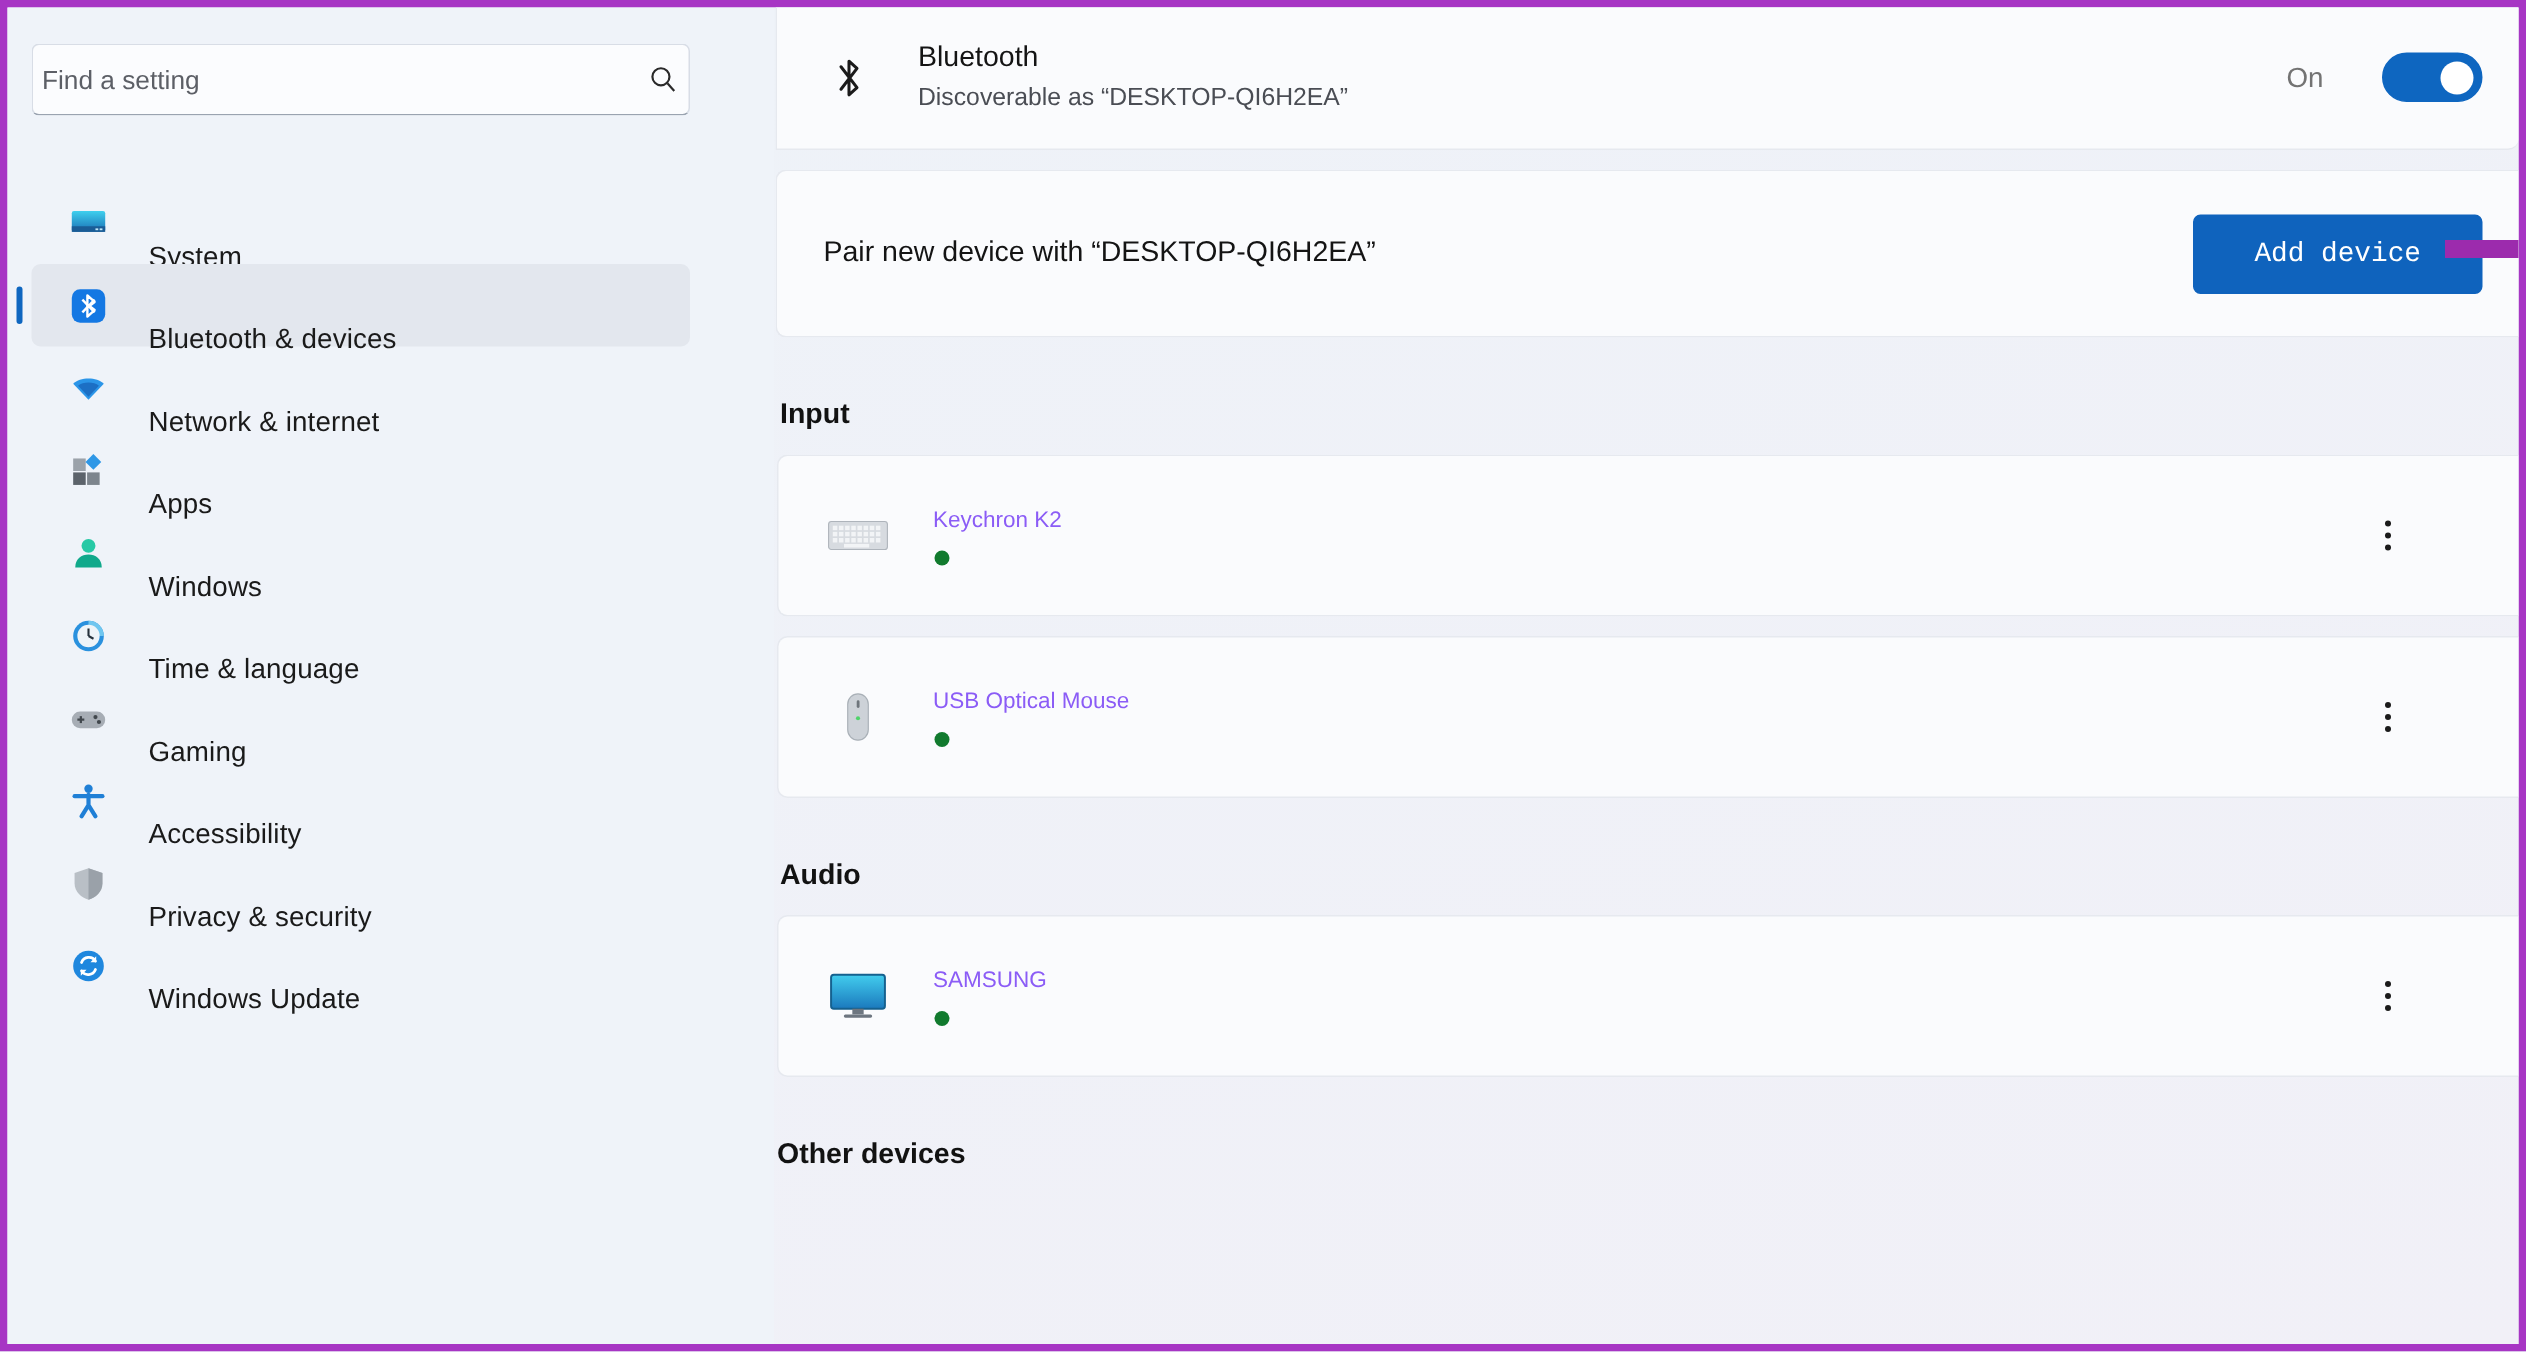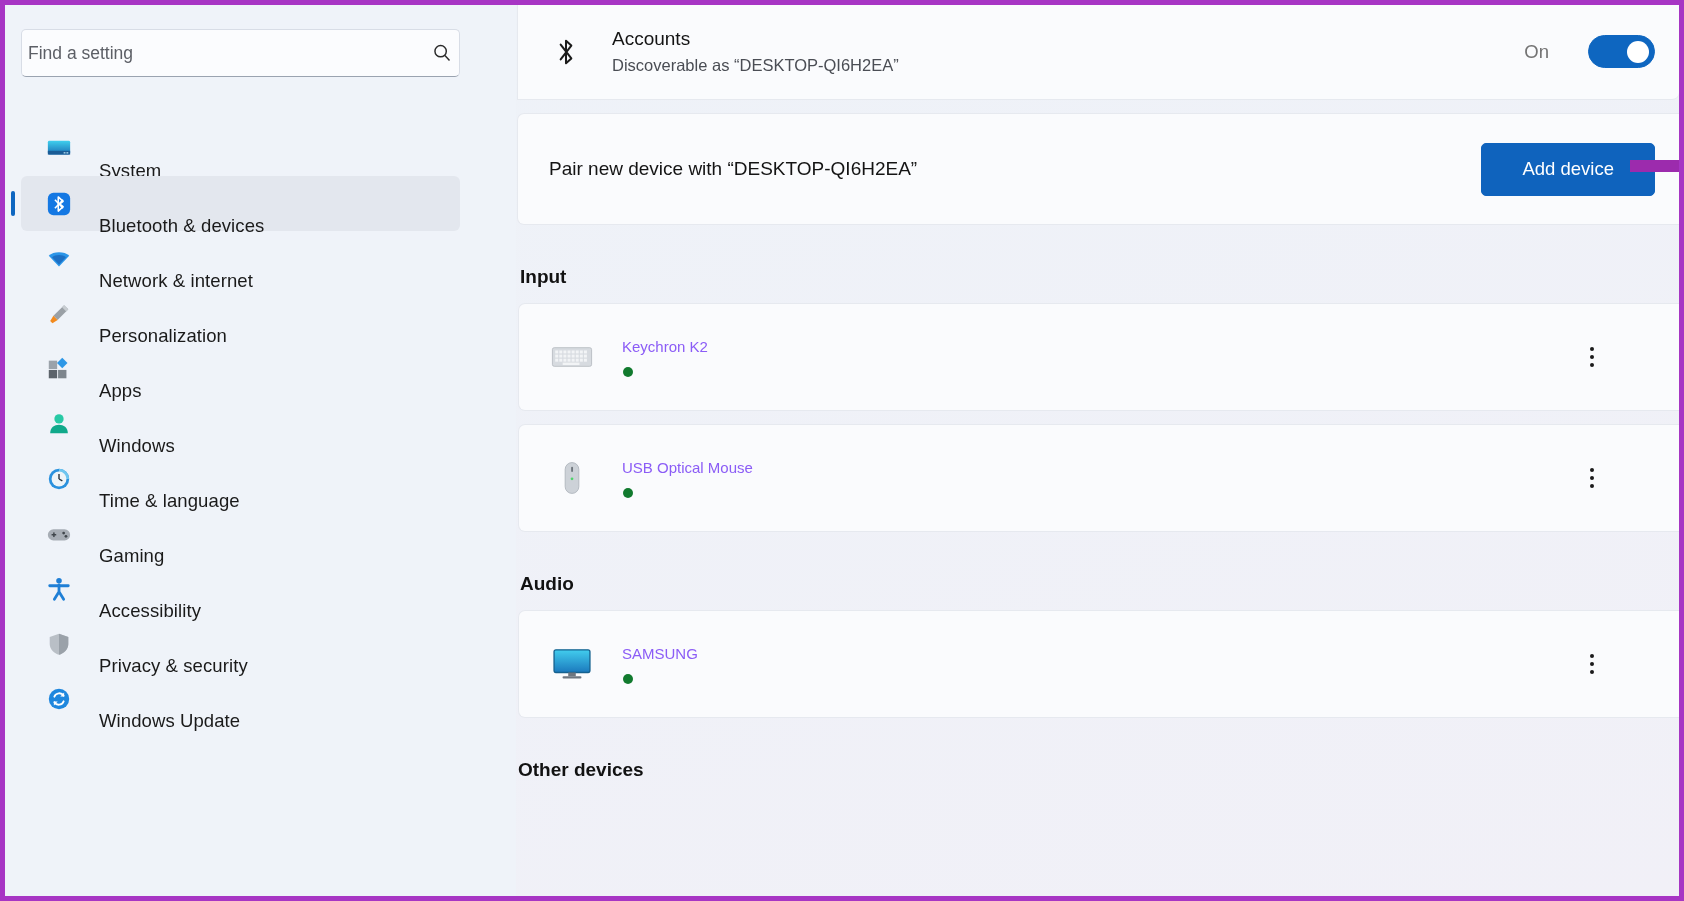--- a/index.html
+++ b/index.html
@@ -206,21 +206,21 @@
   #pair-right {
     margin-left: auto;
     display: flex;
     align-items: center;
     padding-right: 24px;
   }
 
   #add-device-button {
     background: #0f63bd;
     color: #ffffff;
-    font-family: Liberation Sans, sans-serif;
+    font-family: Liberation Mono, monospace;
     font-size: 18.5px;
     border: 1px solid #0f63bd;
     border-radius: 5px;
     height: 53px;
     padding: 0 40px;
     cursor: pointer;
   }
 
   .section-head {
     font-size: 19px;
@@ -346,30 +346,20 @@
       <div class="nav-item">
         <span class="nav-icon">
           <svg viewBox="0 0 28 28" width="26" height="26">
             <path d="M3 10.5 C8 5.5 20 5.5 25 10.5 L14 22 Z" fill="#2b95e8"></path>
             <path d="M6.5 12 C10 9 18 9 21.5 12 L14 20 Z" fill="#1c6fc4"></path>
           </svg>
         </span>
         <span class="nav-label">Network &amp; internet</span>
       </div>
 
-      <div class="nav-item">
-        <span class="nav-icon">
-          <svg viewBox="0 0 28 28" width="26" height="26">
-            <path d="M19.5 4.5 L24 9 L12.5 20.5 L8 16 Z" fill="#9aa0a6"></path>
-            <path d="M8 16 L12.5 20.5 L7 24 L4.5 21.5 Z" fill="#f28a1e"></path>
-            <path d="M19.5 4.5 L24 9 L21.8 11.2 L17.3 6.7 Z" fill="#c7ccd1"></path>
-          </svg>
-        </span>
-        <span class="nav-label">Personalization</span>
-      </div>
 
       <div class="nav-item">
         <span class="nav-icon">
           <svg viewBox="0 0 28 28" width="26" height="26">
             <rect x="3" y="5" width="9" height="9" fill="#9ba2aa"></rect>
             <rect x="3" y="15" width="9" height="9" fill="#5c636b"></rect>
             <rect x="13" y="15" width="9" height="9" fill="#7d858d"></rect>
             <rect x="13.5" y="3.5" width="8" height="8" fill="#2e97e6" transform="rotate(45 17.5 7.5)"></rect>
           </svg>
         </span>
@@ -451,21 +441,21 @@
 
   <div id="main">
 
     <div class="card" id="bt-card">
       <span class="bt-icon">
         <svg viewBox="0 0 24 30" width="26" height="32">
           <path d="M7 8 L17 21 L12 25.5 L12 4.5 L17 9 L7 22" fill="none" stroke="#1b1b1b" stroke-width="1.9" stroke-linejoin="round" stroke-linecap="round"></path>
         </svg>
       </span>
       <div>
-        <div class="card-title">Accounts</div>
+        <div class="card-title">Bluetooth</div>
         <div class="card-sub">Discoverable as “DESKTOP-QI6H2EA”</div>
       </div>
       <div id="bt-right">
         <span id="bt-state">On</span>
         <div class="toggle">
           <span class="knob"></span>
         </div>
       </div>
     </div>
 

